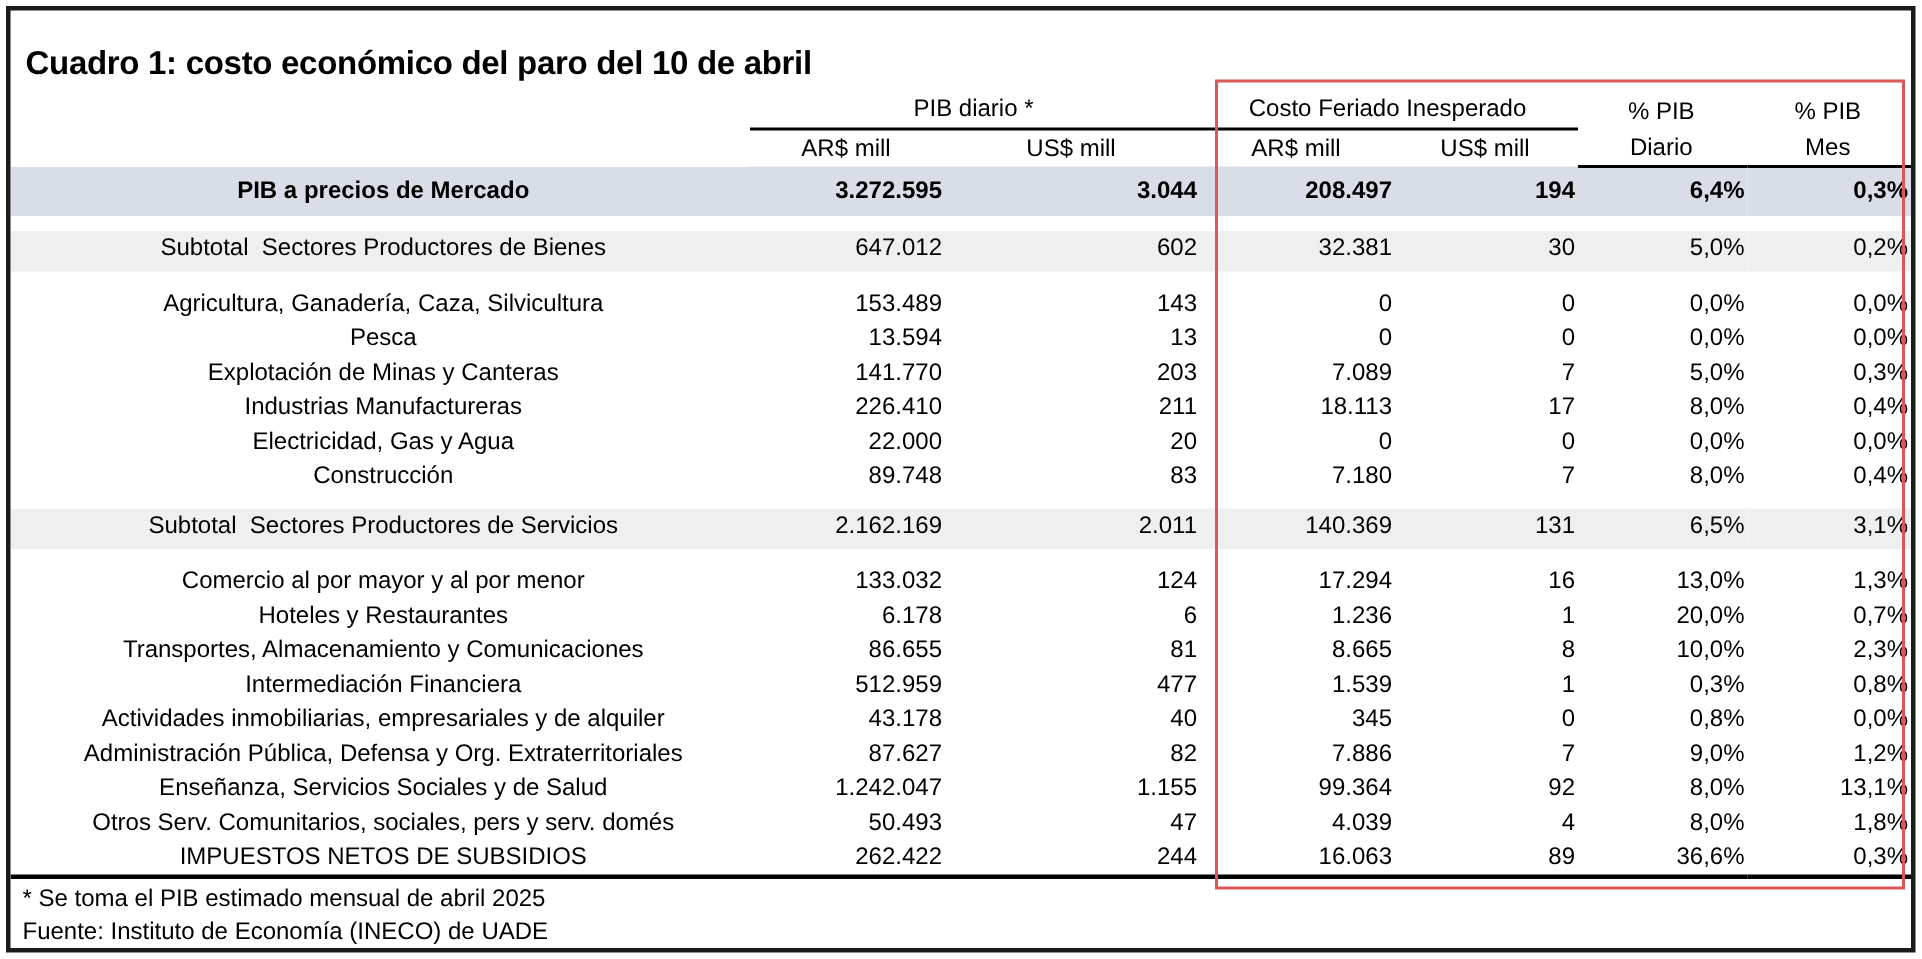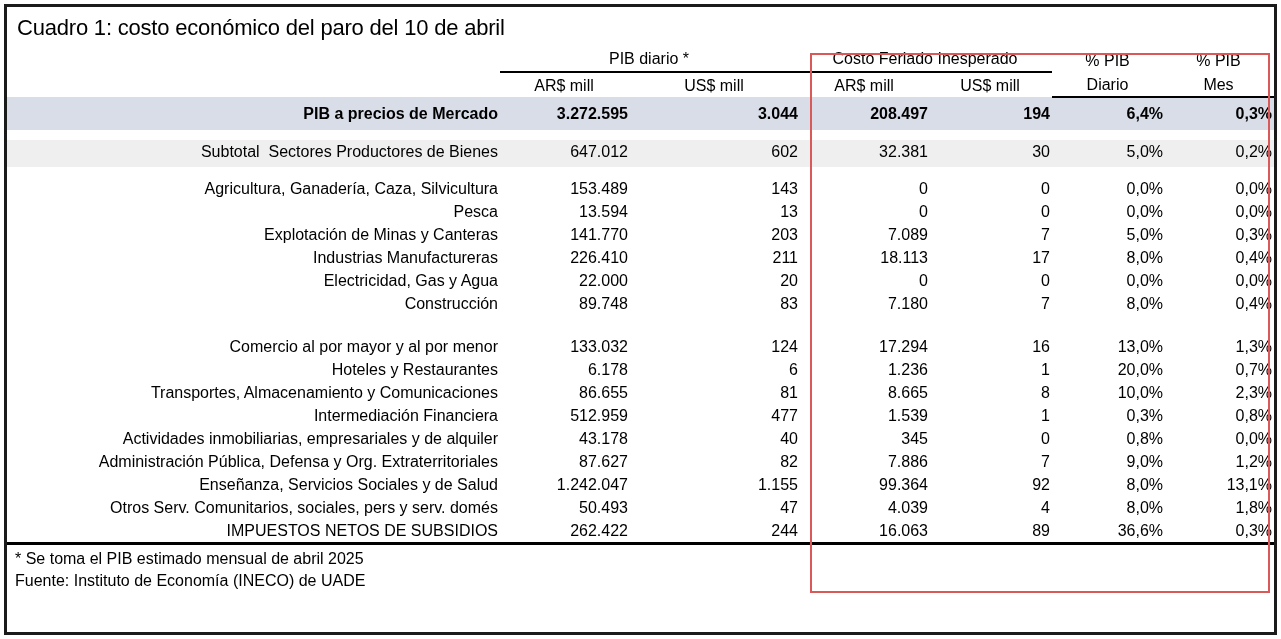--- a/index.html
+++ b/index.html
@@ -5,35 +5,35 @@
   :root{
     --total-bg:#d9dde8;
     --subtotal-bg:#efefef;
     --box-red:#d95858;
     --frame:#1b1b1b;
   }
   html,body{margin:0;padding:0;background:#ffffff;}
   body{font-family:"Liberation Sans",sans-serif;color:#000;}
   .page{position:relative;width:1281px;height:639px;box-sizing:border-box;padding:4px;background:#fff;}
   .frame{position:relative;width:100%;height:100%;box-sizing:border-box;border:3px solid var(--frame);background:#fff;overflow:hidden;}
-  .title{font-size:22px;font-weight:normal;letter-spacing:-0.2px;padding:8px 0 0 10px;height:40px;box-sizing:border-box;}
+  .title{font-size:22px;font-weight:bold;letter-spacing:-0.2px;padding:8px 0 0 10px;height:40px;box-sizing:border-box;margin-top:14px;}
   table{border-collapse:collapse;table-layout:fixed;width:100%;}
   col.c-label{width:493px;}
   col.c1{width:130px;}
   col.c2{width:170px;}
   col.c3{width:130px;}
   col.c4{width:122px;}
   col.c5{width:113px;}
   col.c6{width:auto;}
   td,th{font-size:16px;font-weight:normal;line-height:21px;padding:1px 2px 1px 0;vertical-align:bottom;}
   thead th.grp{text-align:center;border-bottom:2px solid #000;padding-bottom:2px;}
   thead th.pct-top{text-align:center;}
   thead th.sub{text-align:center;padding-top:2px;}
   thead th.pct-bot{text-align:center;border-bottom:2px solid #000;margin-top:44px;}
-  td.label{text-align:right;padding-left:6px;white-space:pre;overflow:hidden;}
+  td.label{text-align:center;padding-left:6px;white-space:pre;overflow:hidden;}
   td.num{text-align:right;}
   tr.total td{background:var(--total-bg);font-weight:bold;padding-top:5px;padding-bottom:6px;}
   tr.subtotal td{background:var(--subtotal-bg);padding-bottom:5px;}
   tr.spacer td{height:10px;padding:0;}
   tbody tr:last-child td{border-bottom:3px solid #000;}
   .footnotes{padding:3px 0 0 8px;}
   .footnote{font-size:16px;line-height:22px;}
   .highlight-box{position:absolute;left:810px;top:53px;width:456px;height:536px;border:2px solid var(--box-red);pointer-events:none;}
 </style>
 </head>
@@ -147,20 +147,29 @@
     <td class="num">89.748</td>
     <td class="num">83</td>
     <td class="num">7.180</td>
     <td class="num">7</td>
     <td class="num">8,0%</td>
     <td class="num">0,4%</td>
   </tr>
           <tr class="spacer">
             <td colspan="7"></td>
           </tr>
+          <tr class="subtotal">
+    <td class="label">Subtotal  Sectores Productores de Servicios</td>
+    <td class="num">2.162.169</td>
+    <td class="num">2.011</td>
+    <td class="num">140.369</td>
+    <td class="num">131</td>
+    <td class="num">6,5%</td>
+    <td class="num">3,1%</td>
+  </tr>
           <tr class="spacer">
             <td colspan="7"></td>
           </tr>
           <tr class="data">
     <td class="label">Comercio al por mayor y al por menor</td>
     <td class="num">133.032</td>
     <td class="num">124</td>
     <td class="num">17.294</td>
     <td class="num">16</td>
     <td class="num">13,0%</td>

